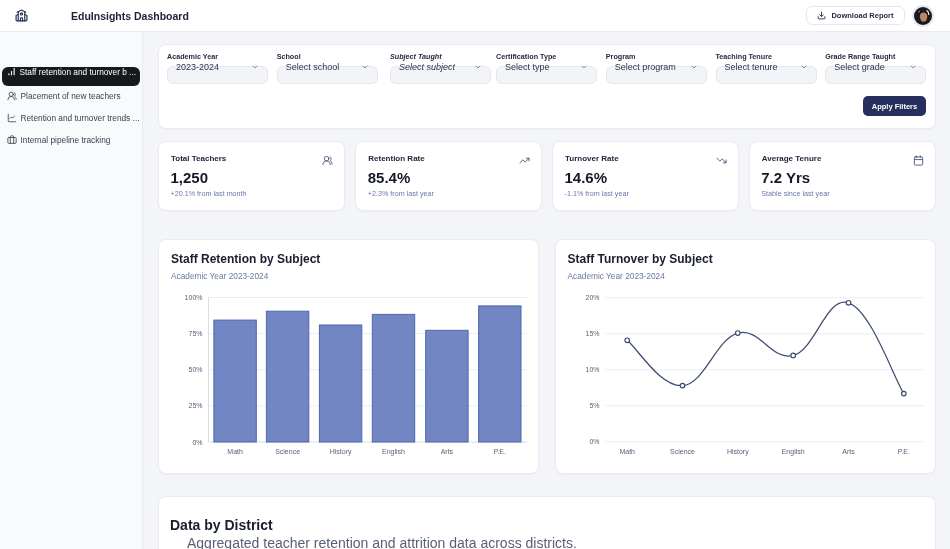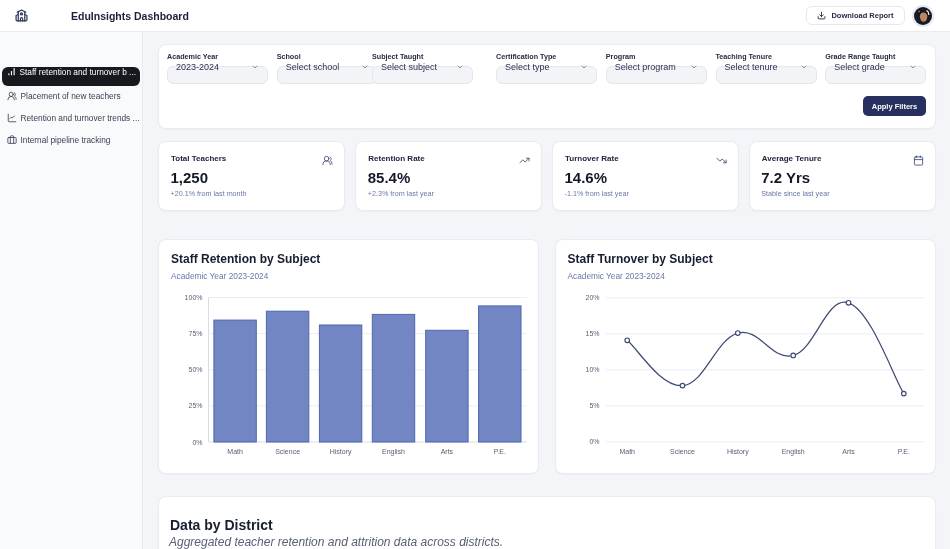--- a/index.html
+++ b/index.html
@@ -24,21 +24,21 @@
 .kpi { width:187px; height:70px; top:141px; }
 .kpi .ktitle { position:absolute; left:12px; top:12px; font-size:8px; font-weight:bold; color:#20263c; }
 .kpi .kicon { position:absolute; right:11px; top:12.5px; color:#4d5a80; }
 .kpi .kval { position:absolute; left:11.5px; top:26.5px; font-size:15px; font-weight:bold; color:#141929; }
 .kpi .ksub { position:absolute; left:11.5px; top:46.5px; font-size:7.2px; color:#6b77a8; }
 .chart-card { top:239px; width:381px; height:235px; }
 .ctitle { position:absolute; left:12px; top:12px; font-size:12px; font-weight:bold; color:#181d30; }
 .csub { position:absolute; left:12px; top:31px; font-size:8.3px; color:#6b77a8; }
 .district-card { left:158px; top:496px; width:778px; height:70px; }
 .dtitle { position:absolute; left:11px; top:19.5px; font-size:14px; font-weight:bold; color:#181d30; }
-.dsub { position:absolute; left:10px; top:37.5px; font-size:12px; color:#586077;font-style:italic; }
+.dsub { position:absolute; left:28px; top:37.5px; font-size:14px; color:#586077; }
 </style>
 </head>
 <body>
 <div class="header">
   <div class="logo-wrap">
     <svg width="13" height="13" viewBox="0 0 24 24" fill="none" stroke="#2c3557" stroke-width="2.2" stroke-linecap="round" stroke-linejoin="round">
         <path d="M14 22v-4a2 2 0 1 0-4 0v4"></path>
         <path d="m18 10 4 2v8a2 2 0 0 1-2 2H4a2 2 0 0 1-2-2v-8l4-2"></path>
         <path d="M18 5v17"></path>
         <path d="m4 6 8-4 8 4"></path>
@@ -116,21 +116,21 @@
     </div>
   <div class="fcol" style="left:117.7px;">
       <div class="flabel">School</div>
       <div class="fselect">
         <span>Select school</span>
         <svg class="chev" viewBox="0 0 24 24" fill="none" stroke="#78829c" stroke-width="2.6" stroke-linecap="round" stroke-linejoin="round">
           <polyline points="6 9 12 15 18 9"></polyline>
         </svg>
       </div>
     </div>
-  <div class="fcol" style="left:213px;">
+  <div class="fcol" style="left:231px;font-style:italic;">
       <div class="flabel">Subject Taught</div>
       <div class="fselect">
         <span>Select subject</span>
         <svg class="chev" viewBox="0 0 24 24" fill="none" stroke="#78829c" stroke-width="2.6" stroke-linecap="round" stroke-linejoin="round">
           <polyline points="6 9 12 15 18 9"></polyline>
         </svg>
       </div>
     </div>
   <div class="fcol" style="left:337.1px;">
       <div class="flabel">Certification Type</div>

